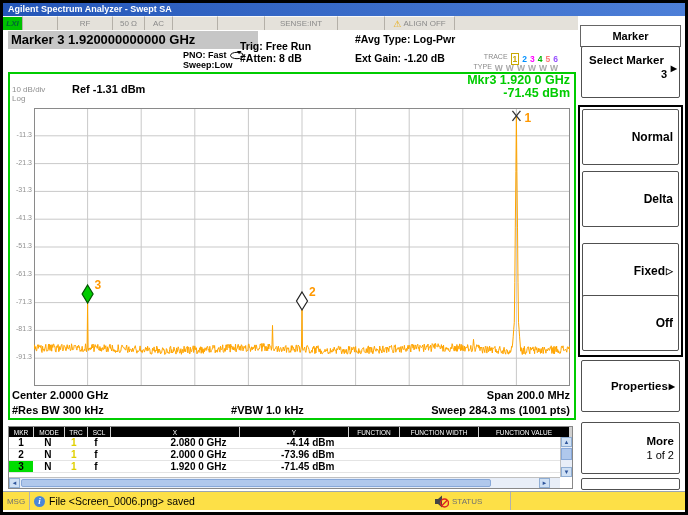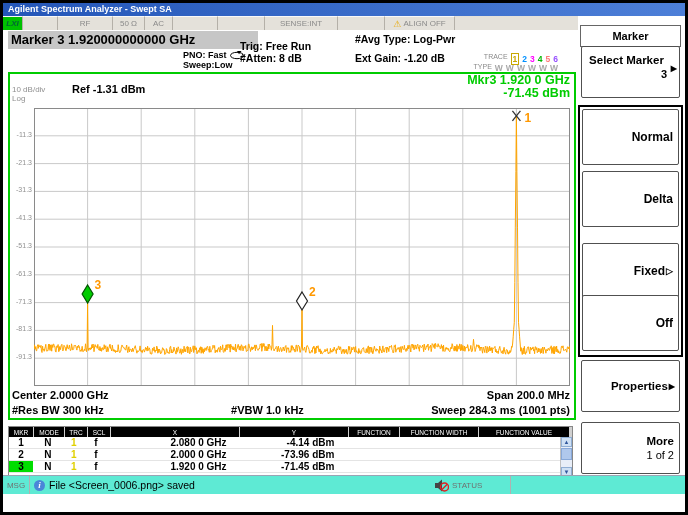--- a/index.html
+++ b/index.html
@@ -77,21 +77,21 @@
         padding-right:5px;background:#fff;border:1px solid #505050;border-radius:2px;box-sizing:border-box;
         font-weight:bold;font-size:12px;}
   .gkey .hollow{font-size:9px;margin-left:1px;}
   .key-props{left:3px;right:5px;top:344px;height:52px;display:flex;align-items:center;justify-content:flex-end;padding-right:4px;}
   .key-props .fa{font-size:8px;margin-left:1px;}
   .key-more{left:3px;right:5px;top:406px;height:52px;display:flex;flex-direction:column;align-items:flex-end;
             justify-content:center;padding-right:5px;}
   .more-sub{font-size:11px;font-weight:normal;margin-top:2px;}
   .key-empty{left:3px;right:5px;top:462px;height:12px;}
   
-  .footer{position:absolute;left:0;top:472px;width:682px;height:18px;background:#5eead4;
+  .footer{position:absolute;left:0;top:488px;width:682px;height:18px;background:#fde047;
           border-top:1px solid #9aa4b4;display:flex;align-items:stretch;font-size:8px;color:#707070;}
   .f-msg{flex:0 0 26px;border-right:1px solid #b0b0b0;display:flex;align-items:center;justify-content:center;}
   .f-message{flex:0 0 400px;display:flex;align-items:center;gap:4px;padding-left:4px;color:#000;font-size:10.5px;}
   .info-icon{display:inline-flex;width:11px;height:11px;border-radius:50%;background:#4a86d8;color:#fff;
              font-size:9px;font-weight:bold;font-style:italic;align-items:center;justify-content:center;font-family:"Liberation Serif",serif;}
   .f-status{flex:0 0 76px;display:flex;align-items:center;gap:3px;}
   .f-rest{flex:1;border-left:1px solid #b0b0b0;}
 </style>
 </head>
 <body>

